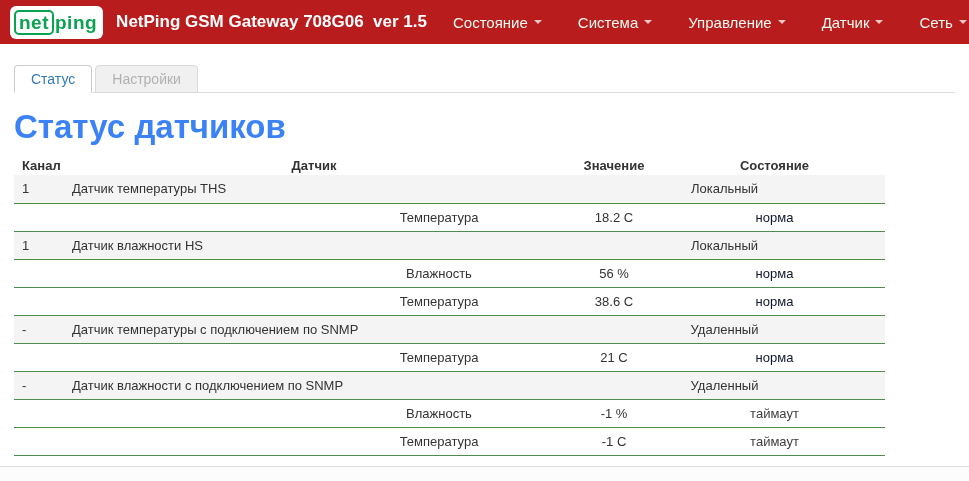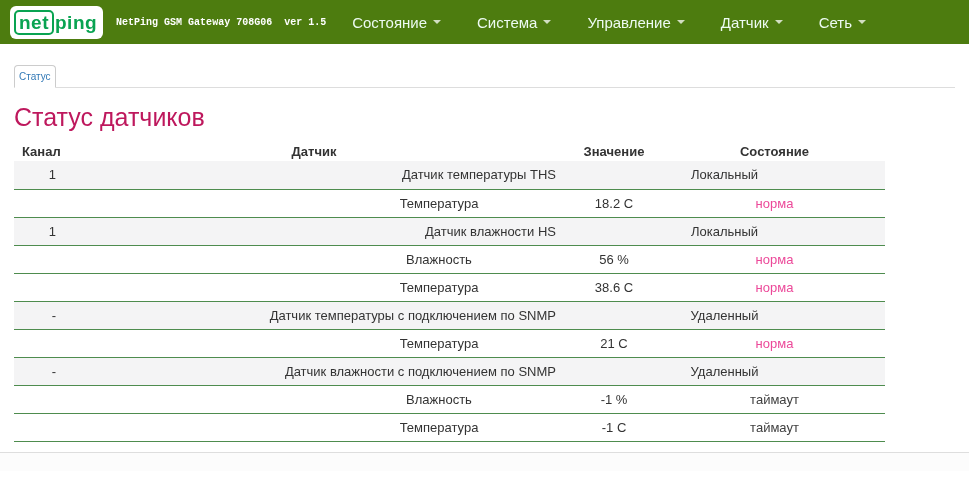--- a/index.html
+++ b/index.html
@@ -6,38 +6,38 @@
   html,body { margin:0; padding:0; }
   body {
     width:969px; height:481px; overflow:hidden;
     background:#ffffff;
     font-family:"Liberation Sans", sans-serif;
     color:#333;
   }
 
   
   .topbar {
-    height:44px; background:#4d7c0f;
+    height:44px; background:#b91c1c;
     display:flex; align-items:center;
     padding:0 10px;
   }
   .logo {
     background:#fff; border-radius:6px;
     padding:4px 6px 4px 4px;
     display:flex; align-items:center;
     font-weight:bold; font-size:19px; line-height:1;
     color:#09a351; letter-spacing:.5px;
   }
   .logo .boxed {
     border:2px solid #09a351; border-radius:5px;
     padding:1px 3px; margin-right:1px;
   }
   .app-title {
-    color:#fff; font-weight:bold; font-size:10px;
-    margin-left:13px; white-space:pre;font-family:Liberation Mono, monospace;
+    color:#fff; font-weight:bold; font-size:17px;
+    margin-left:13px; white-space:pre;
   }
   .nav { display:flex; align-items:center; margin-left:26px; }
   .menu-item {
     display:flex; align-items:center; gap:6px;
     color:#edfbf2; font-size:15px; margin-right:36px;
     cursor:pointer;
   }
   .caret {
     width:0; height:0; display:inline-block;
     border-left:4px solid transparent;
@@ -45,57 +45,57 @@
     border-top:4px solid rgba(255,255,255,.75);
   }
 
   
   .tabs {
     margin:21px 14px 0 14px;
     border-bottom:1px solid #ddd;
     display:flex;
   }
   .tab {
-    padding:5px 4px; font-size:10px;
+    padding:5px 16px; font-size:14px;
     border:1px solid transparent;
     margin-bottom:-1px;
     border-radius:4px 4px 0 0;
     cursor:pointer;
   }
   .tab.active {
     background:#fff;
     border-color:#ccc #ccc #fff #ccc;
     color:#337ab7;
   }
   .tab.inactive {
     background:#f0f0f0;
     border-color:#dadada;
     color:#b1b1b1;
     margin-left:3px;
   }
 
   
   h1 {
     margin:15px 14px 10px 14px;
-    font-size:25px; font-weight:normal; color:#be185d;
+    font-size:33px; font-weight:bold; color:#3b82f6;
   }
 
   
   table.sensors {
     border-collapse:collapse; table-layout:fixed;
     margin-left:14px; width:871px;
     font-size:13px; color:#333;
   }
   .sensors th { font-weight:bold; padding:2px 8px; height:19px; }
   .sensors td { height:28px; padding:0 8px; }
-  .sensors .left   { text-align:right; }
+  .sensors .left   { text-align:left; }
   .sensors .center { text-align:center; }
   .sensors tbody tr { border-bottom:1px solid #4e8c4e; }
   .sensors tr.group td { background:#f4f4f5; }
-  .state-ok      { color:#ec4899;text-align:right; }
+  .state-ok      { color:#0f172a;text-align:right; }
   .state-timeout { color:#404040; }
 
   
   .footer {
     margin-top:10px;
     border-top:1px solid #dedede;
     height:19px; background:#fcfcfc;
   }
 </style>
 </head>
@@ -129,20 +129,21 @@
       <span>Сеть</span>
       <span class="caret"></span>
     </div>
 
   </div>
 
 </div>
 
 <div class="tabs">
   <div class="tab active">Статус</div>
+  <div class="tab inactive">Настройки</div>
 </div>
 
 <h1>Статус датчиков</h1>
 
 <table class="sensors">
   <colgroup>
     <col style="width:50px">
       <col style="width:250px">
       <col style="width:250px">
     <col style="width:100px">

